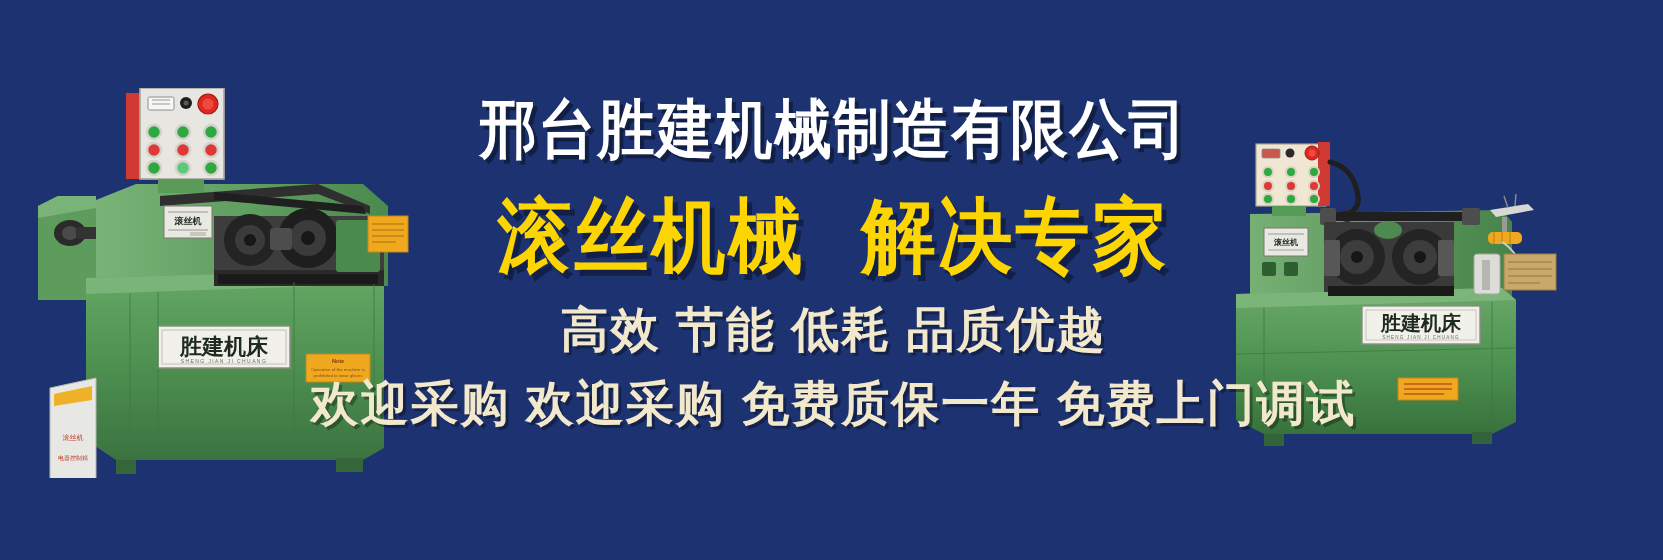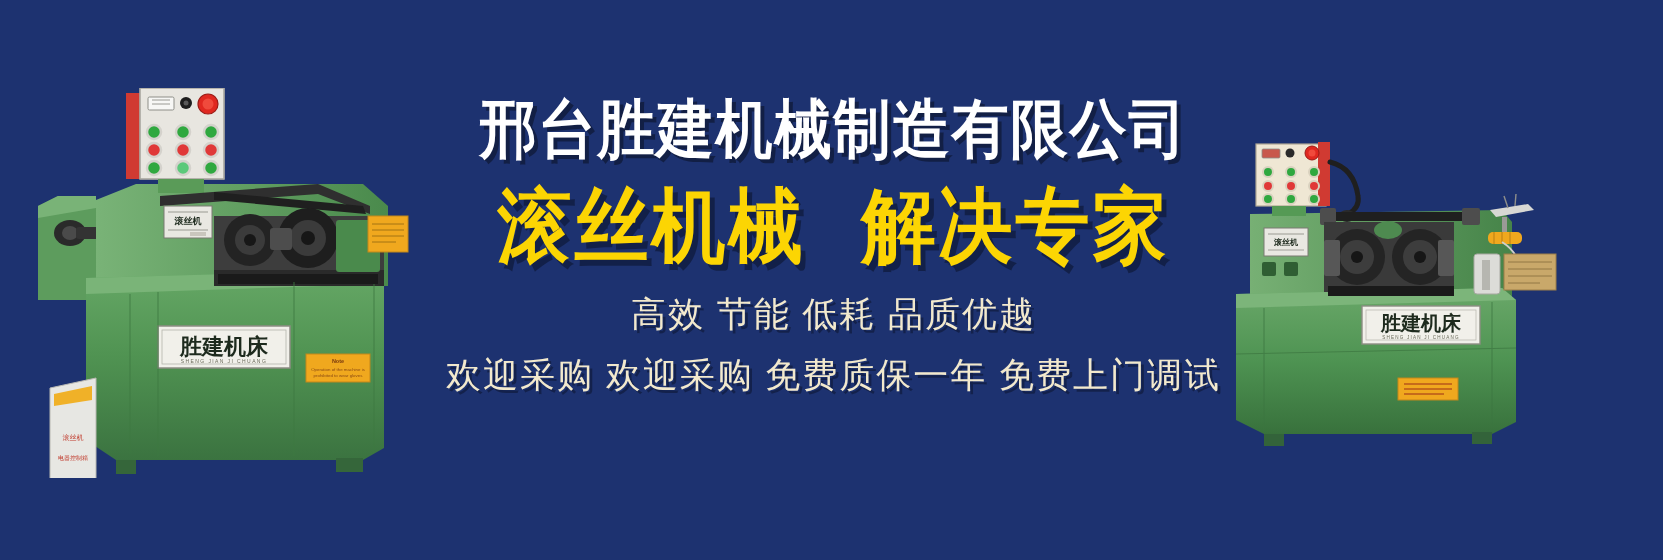--- a/index.html
+++ b/index.html
@@ -34,37 +34,37 @@
     letter-spacing: 2px;
     line-height: 1.05;
     text-shadow: 4px 4px 0 rgba(0,0,0,0.38);
     white-space: nowrap;
     transform: scaleY(1.12);
     transform-origin: center top;
   }
   .headline-row {
     display: flex;
     align-items: baseline;
-    margin-top: 30px;
+    margin-top: 40px;
     gap: 56px;
     white-space: nowrap;
   }
   .headline {
     font-size: 74px;
     font-weight: bold;
     color: #fcd503;
     letter-spacing: 3px;
     line-height: 1.0;
     text-shadow: 5px 5px 0 rgba(0,0,0,0.35);
     transform: scaleY(1.1);
     transform-origin: center top;
   }
   .sub-line {
-    font-size: 35px;
-    font-weight: normal;
+    font-size: 48px;
+    font-weight: bold;
     color: #f2e9cd;
     letter-spacing: 2px;
     line-height: 1.0;
     text-shadow: 3px 3px 0 rgba(0,0,0,0.32);
     white-space: nowrap;
   }
   .sub-line.l1 { margin-top: 36px; }
   .sub-line.l2 { margin-top: 26px; }
 
   

